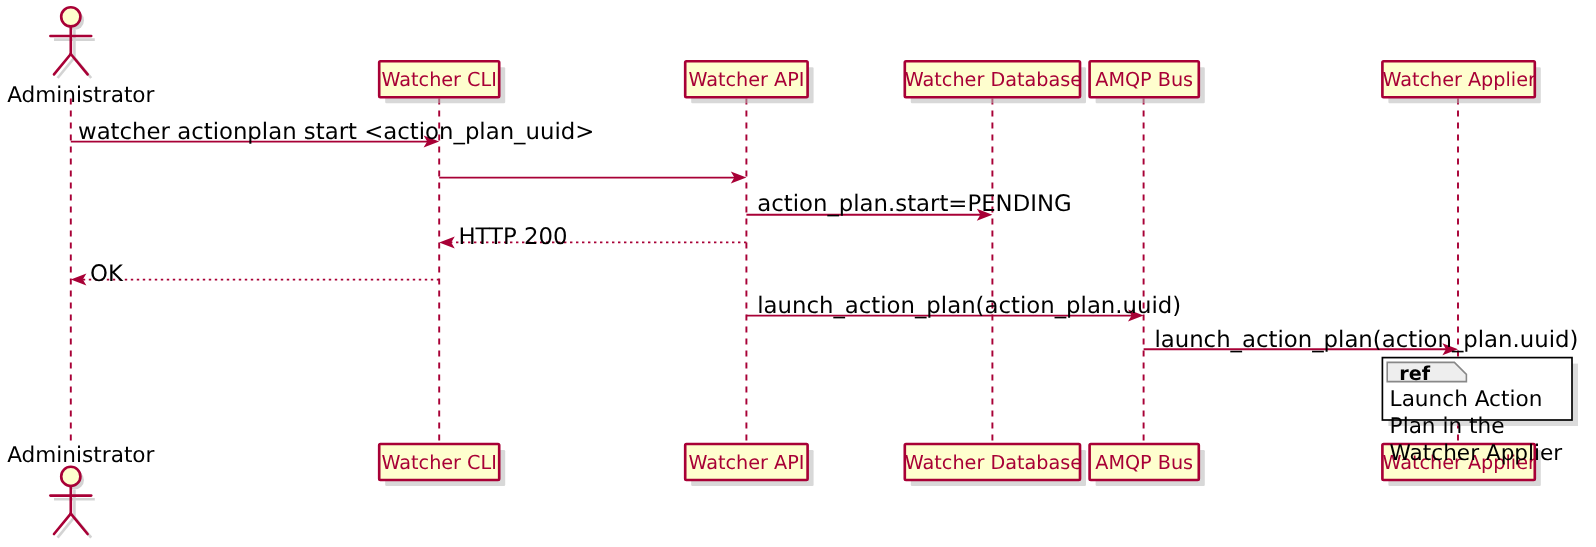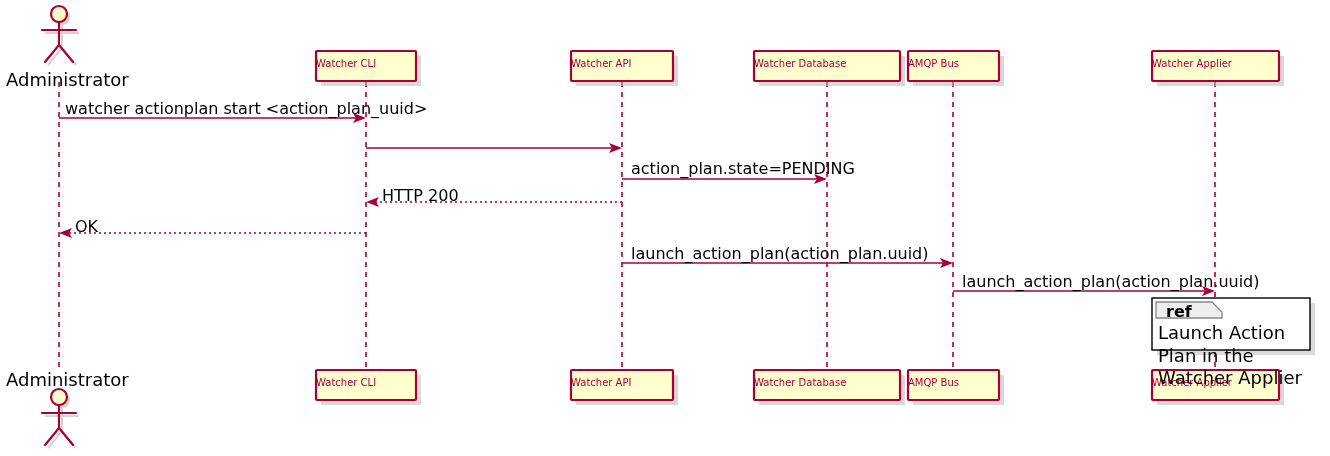--- a/index.html
+++ b/index.html
@@ -48,31 +48,31 @@
     opacity: 0.55;
   }
   .participant-rect {
     fill: #FEFECE;
     stroke: #A80036;
     stroke-width: 2.2;
   }
   .participant-label {
     position: absolute;
     font-family: "DejaVu Sans", "Liberation Sans", sans-serif;
-    font-size: 10px;
+    font-size: 16px;
     color: #000000;
     white-space: nowrap;
-    text-align: left;
+    text-align: center;
     line-height: 1;
     pointer-events: none;
   }
   .msg-label {
     position: absolute;
     font-family: "DejaVu Sans", "Liberation Sans", sans-serif;
-    font-size: 16px;
+    font-size: 19px;
     color: #000000;
     white-space: nowrap;
     line-height: 1;
   }
   .actor-label {
     position: absolute;
     font-family: "DejaVu Sans", "Liberation Sans", sans-serif;
     font-size: 18px;
     color: #000000;
     white-space: nowrap;
@@ -261,21 +261,21 @@
   <div class="participant-label" style="left:316px; top:378px; width:100px; color:#A80036;">Watcher CLI</div>
   <div class="participant-label" style="left:571px; top:378px; width:102px; color:#A80036;">Watcher API</div>
   <div class="participant-label" style="left:754px; top:378px; width:146px; color:#A80036;">Watcher Database</div>
   <div class="participant-label" style="left:908px; top:378px; width:91px; color:#A80036;">AMQP Bus</div>
   <div class="participant-label" style="left:1152px; top:378px; width:127px; color:#A80036;">Watcher Applier</div>
 
   <div class="actor-label" style="left:6px; top:71px;">Administrator</div>
   <div class="actor-label" style="left:6px; top:371px;">Administrator</div>
 
   <div class="msg-label" style="left:65px; top:101px;">watcher actionplan start &lt;action_plan_uuid&gt;</div>
-  <div class="msg-label" style="left:631px; top:161px;">action_plan.state=PENDING</div>
+  <div class="msg-label" style="left:631px; top:161px;">action_plan.start=PENDING</div>
   <div class="msg-label" style="left:382px; top:188px;">HTTP 200</div>
   <div class="msg-label" style="left:75px; top:219px;text-align:center;">OK</div>
   <div class="msg-label" style="left:631px; top:246px;">launch_action_plan(action_plan.uuid)</div>
   <div class="msg-label" style="left:962px; top:274px;">launch_action_plan(action_plan.uuid)</div>
 
   <div class="ref-title" style="left:1166px; top:304px;">ref</div>
   <div class="ref-text" style="left:1158px; top:322px; width:152px;">Launch Action Plan in the
 Watcher Applier</div>
 
 </div>

